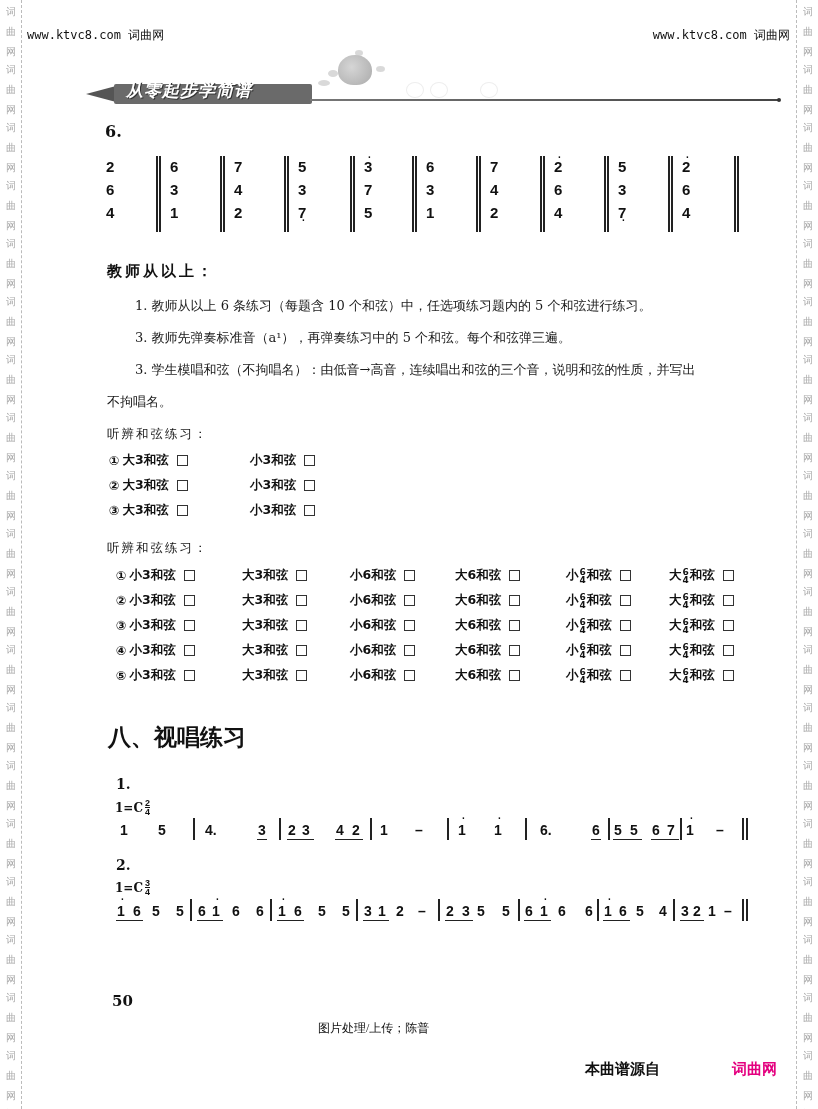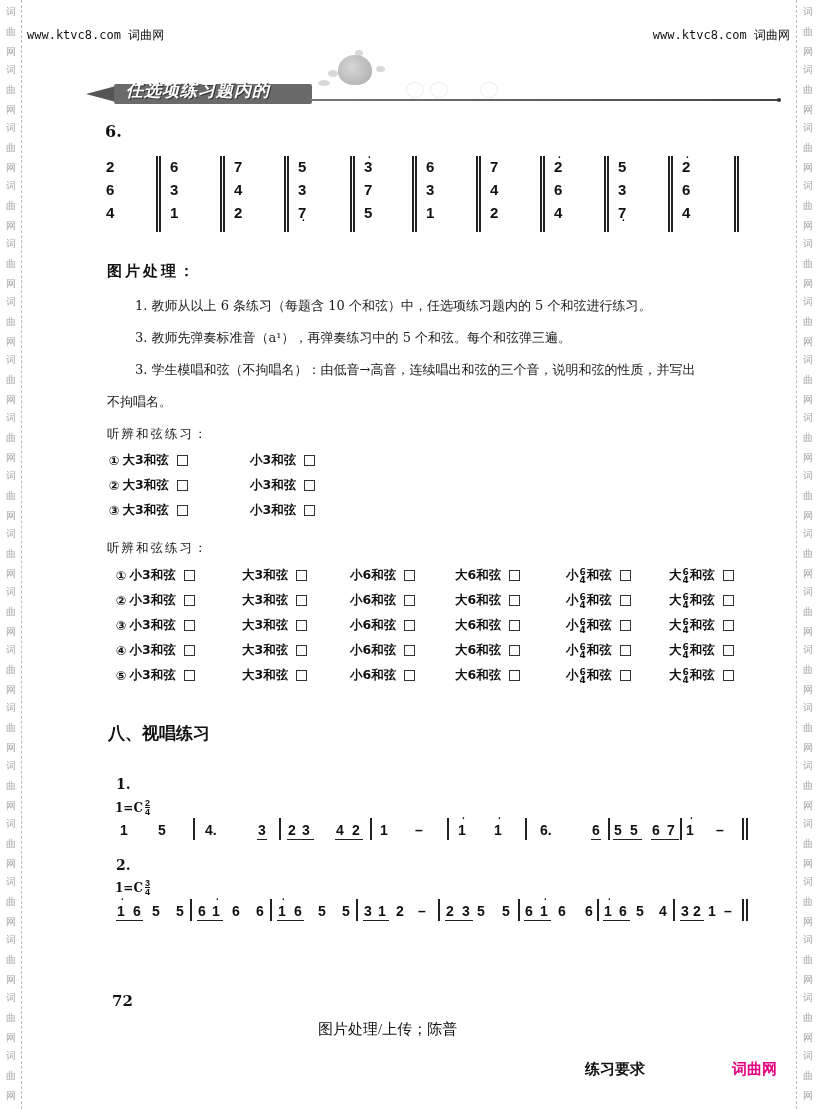--- a/index.html
+++ b/index.html
@@ -40,34 +40,34 @@
 
   .req-title { position: absolute; left: 107px; top: 262px; font-size: 15px; font-weight: bold; letter-spacing: 3px; }
   .req { position: absolute; left: 135px; font-family: "DejaVu Serif", serif; font-size: 13px; color: #1a1a1a; white-space: nowrap; }
   .req.cont { left: 107px; }
 
   .listen-title { position: absolute; left: 107px; font-size: 12.5px; letter-spacing: 2px; color: #1a1a1a; }
   .opt { position: absolute; font-size: 12.5px; font-weight: bold; white-space: nowrap; display: flex; align-items: center; }
   .opt .box { display: inline-block; width: 11px; height: 11px; border: 1px solid #333; margin-left: 8px; background: #fff; }
   .frac { display: inline-flex; flex-direction: column; font-size: 9px; line-height: 8px; vertical-align: middle; margin: 0 1px; }
 
-  .section-title { position: absolute; left: 108px; top: 722px; font-size: 17px; font-weight: bold; }
+  .section-title { position: absolute; left: 108px; top: 722px; font-size: 23px; font-weight: bold; }
 
   .song-num { position: absolute; left: 116px; font-family: "DejaVu Serif", serif; font-size: 14px; font-weight: bold; }
   .key { position: absolute; left: 115px; font-family: "DejaVu Serif", serif; font-size: 12px; font-weight: bold; display: flex; align-items: center; }
   .key .tsig { display: inline-flex; flex-direction: column; font-size: 9px; line-height: 8px; margin-left: 2px; font-family: "Liberation Sans", sans-serif; }
   .score { position: absolute; left: 0; width: 818px; height: 30px; }
   .note { position: absolute; font-family: "Liberation Sans", sans-serif; font-weight: bold; font-size: 14px; top: 4px; }
   .note .hd { position: absolute; left: 4px; top: -9px; font-size: 10px; }
   .bl { position: absolute; top: 0; width: 2px; height: 22px; background: #222; }
   .bl.end { width: 6px; background: none; border-left: 2px solid #222; border-right: 2px solid #222; }
   .uline { position: absolute; height: 1px; background: #222; top: 21px; }
 
   .page-num { position: absolute; left: 112px; top: 992px; font-family: "DejaVu Serif", serif; font-weight: bold; font-size: 15px; }
-  .credit { position: absolute; left: 318px; top: 1020px; font-family: Liberation Serif, serif; font-size: 15px; }
+  .credit { position: absolute; left: 318px; top: 1020px; font-family: Liberation Serif, serif; font-size: 12px; }
   .source-label { position: absolute; left: 585px; top: 1060px; font-size: 15px; font-weight: bold; }
   .source-link { position: absolute; left: 732px; top: 1060px; font-size: 15px; font-weight: bold; color: #e4007f; }
 </style>
 </head>
 <body>
 
 <div class="side left" id="sideL">
     <div class="wm" style="top: 2px;">
       <span>词</span>
       <span>曲</span>
@@ -267,21 +267,21 @@
       <span>词</span>
     </div>
   </div>
 
 <div class="site-url left">www.ktvc8.com 词曲网</div>
 <div class="site-url right">www.ktvc8.com 词曲网</div>
 
 <div class="banner">
   <div class="arrow"></div>
   <div class="bar"></div>
-  <div class="title">任选项练习题内的</div>
+  <div class="title">从零起步学简谱</div>
 </div>
 <div class="heart"></div>
 <div class="blob" style="left:318px;top:80px;width:12px;height:6px;"></div>
 <div class="blob" style="left:328px;top:70px;width:10px;height:7px;"></div>
 <div class="blob" style="left:376px;top:66px;width:9px;height:6px;"></div>
 <div class="blob" style="left:355px;top:50px;width:8px;height:6px;"></div>
 <div class="circles" style="left:406px;"></div>
 <div class="circles" style="left:430px;"></div>
 <div class="circles" style="left:480px;"></div>
 <div class="rule"></div>
@@ -344,21 +344,21 @@
     <div class="dbar" style="left: 498px;"></div>
     <div class="chord" style="left: 576px;">
       <span class="n">2<span class="dot-above">·</span></span>
       <span class="n">6</span>
       <span class="n">4</span>
     </div>
     <div class="dbar" style="left: 562px;"></div>
     <div class="dbar" style="left: 628px;"></div>
   </div>
 
-<div class="req-title">图片处理：</div>
+<div class="req-title">教师从以上：</div>
 <div class="req" style="top:297px;">1. 教师从以上 6 条练习（每题含 10 个和弦）中，任选项练习题内的 5 个和弦进行练习。</div>
 <div class="req" style="top:329px;">3. 教师先弹奏标准音（a¹），再弹奏练习中的 5 个和弦。每个和弦弹三遍。</div>
 <div class="req" style="top:361px;">3. 学生模唱和弦（不拘唱名）：由低音→高音，连续唱出和弦的三个音，说明和弦的性质，并写出</div>
 <div class="req cont" style="top:393px;">不拘唱名。</div>
 
 <div class="listen-title" style="top:426px;">听辨和弦练习：</div>
 <div id="listen1">
     <div class="opt" style="left: 109px; top: 452px;">
       <span style="margin-right: 3px;">① </span>
       <span>大3和弦</span>
@@ -666,16 +666,16 @@
     <span class="note" style="left: 659px;">4</span>
     <div class="bl" style="left: 673px;"></div>
     <span class="note" style="left: 681px;">3</span>
     <span class="note" style="left: 693px;">2</span>
     <div class="uline" style="left: 680px; width: 24px;"></div>
     <span class="note" style="left: 708px;">1</span>
     <span class="note" style="left: 724px;">–</span>
     <div class="bl end" style="left: 742px;"></div>
   </div>
 
-<div class="page-num">72</div>
+<div class="page-num">50</div>
 <div class="credit">图片处理/上传；陈普</div>
-<div class="source-label">练习要求</div>
+<div class="source-label">本曲谱源自</div>
 <div class="source-link" style="color: rgb(228, 0, 127);">词曲网</div>
 
 </body></html>

